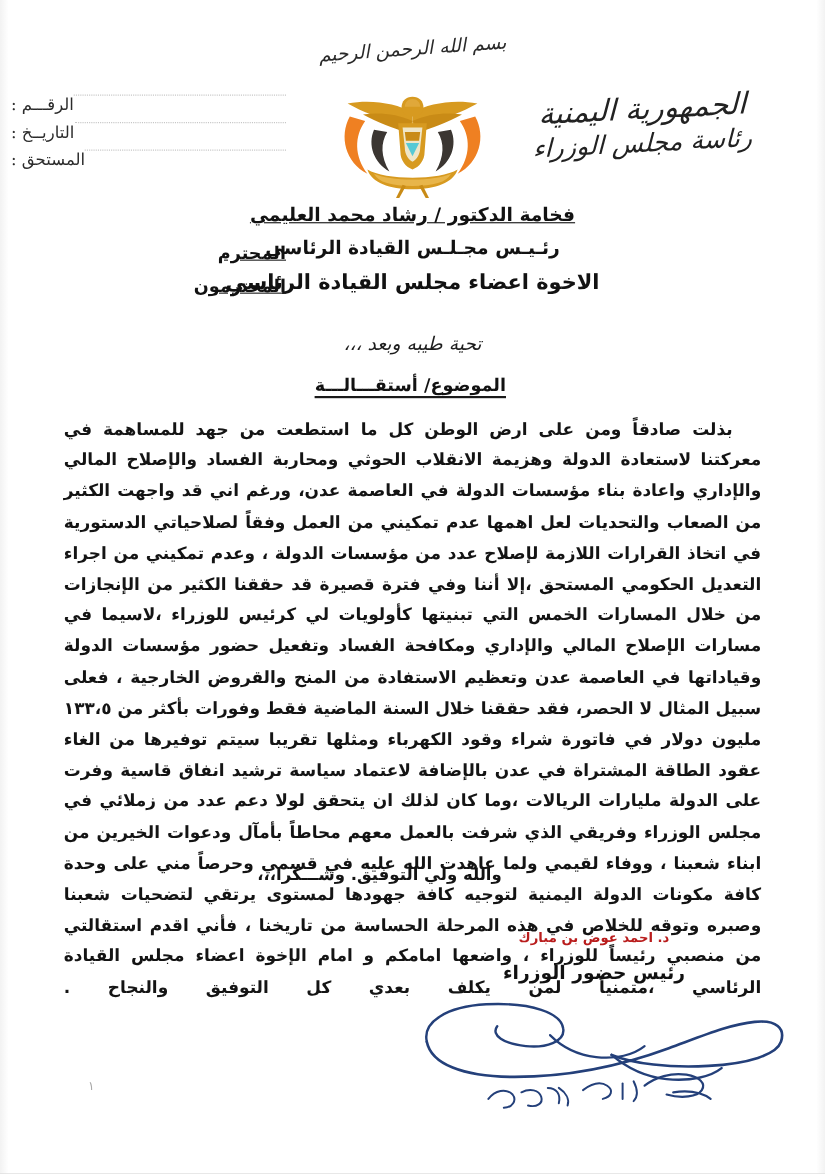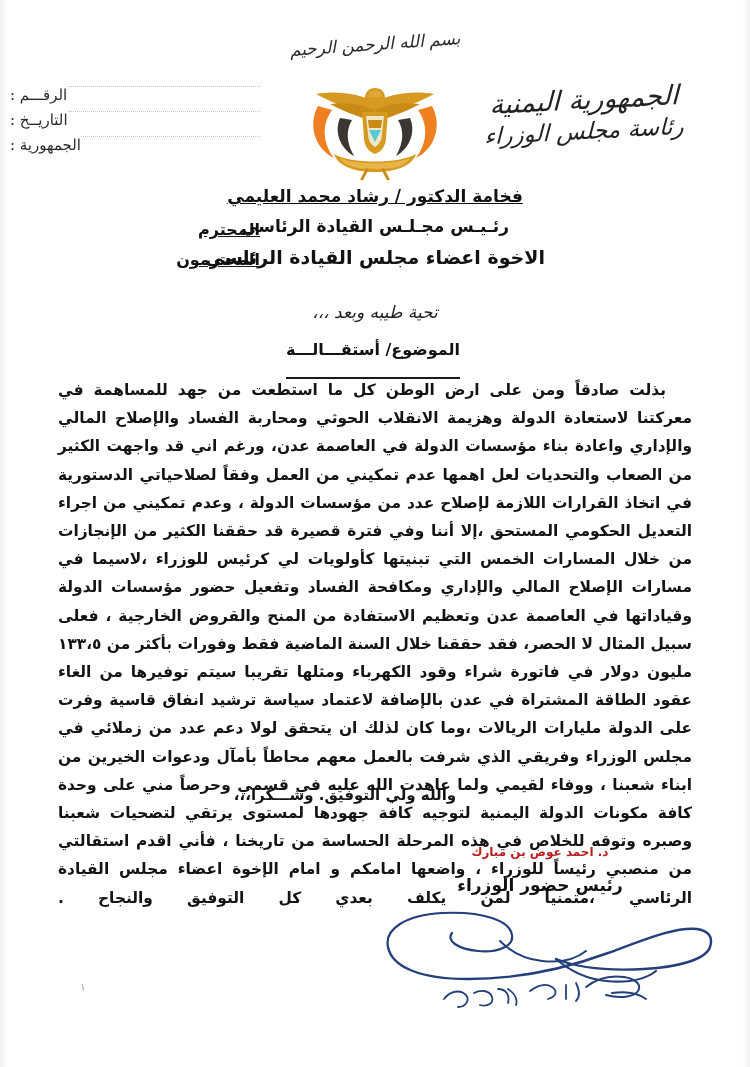--- a/index.html
+++ b/index.html
@@ -177,21 +177,21 @@
   .subject {
     position: absolute;
     top: 340px;
     right: 290px;
     font-weight: bold;
     font-size: 16px;
     color: #121212;
   }
   .subject-inner {
     border-bottom: 2px solid #1a1a1a;
-    padding-bottom: 18px;
+    padding-bottom: 1px;
     display: inline-block;
   }
 
   
   .body-text {
     position: absolute;
     top: 376px;
     right: 58px;
     width: 634px;
     font-size: 15.4px;
@@ -309,21 +309,21 @@
     <div class="ref-fields">
       <div class="ref-row">
         <span class="ref-label">الرقـــم :</span>
         <span class="ref-rule"></span>
       </div>
       <div class="ref-row">
         <span class="ref-label">التاريــخ :</span>
         <span class="ref-rule"></span>
       </div>
       <div class="ref-row">
-        <span class="ref-label">الجمهورية :</span>
+        <span class="ref-label">المستحق :</span>
         <span class="ref-rule"></span>
       </div>
     </div>
   </div>
 
   <div class="addressee">
     <div class="line addr-1">فخامة الدكتور / رشاد محمد العليمي</div>
     <div class="line addr-2">رئـيـس مجـلـس القيادة الرئاسي</div>
     <div class="line addr-3">الاخوة اعضاء مجلس القيادة الرئاسي</div>
   </div>

